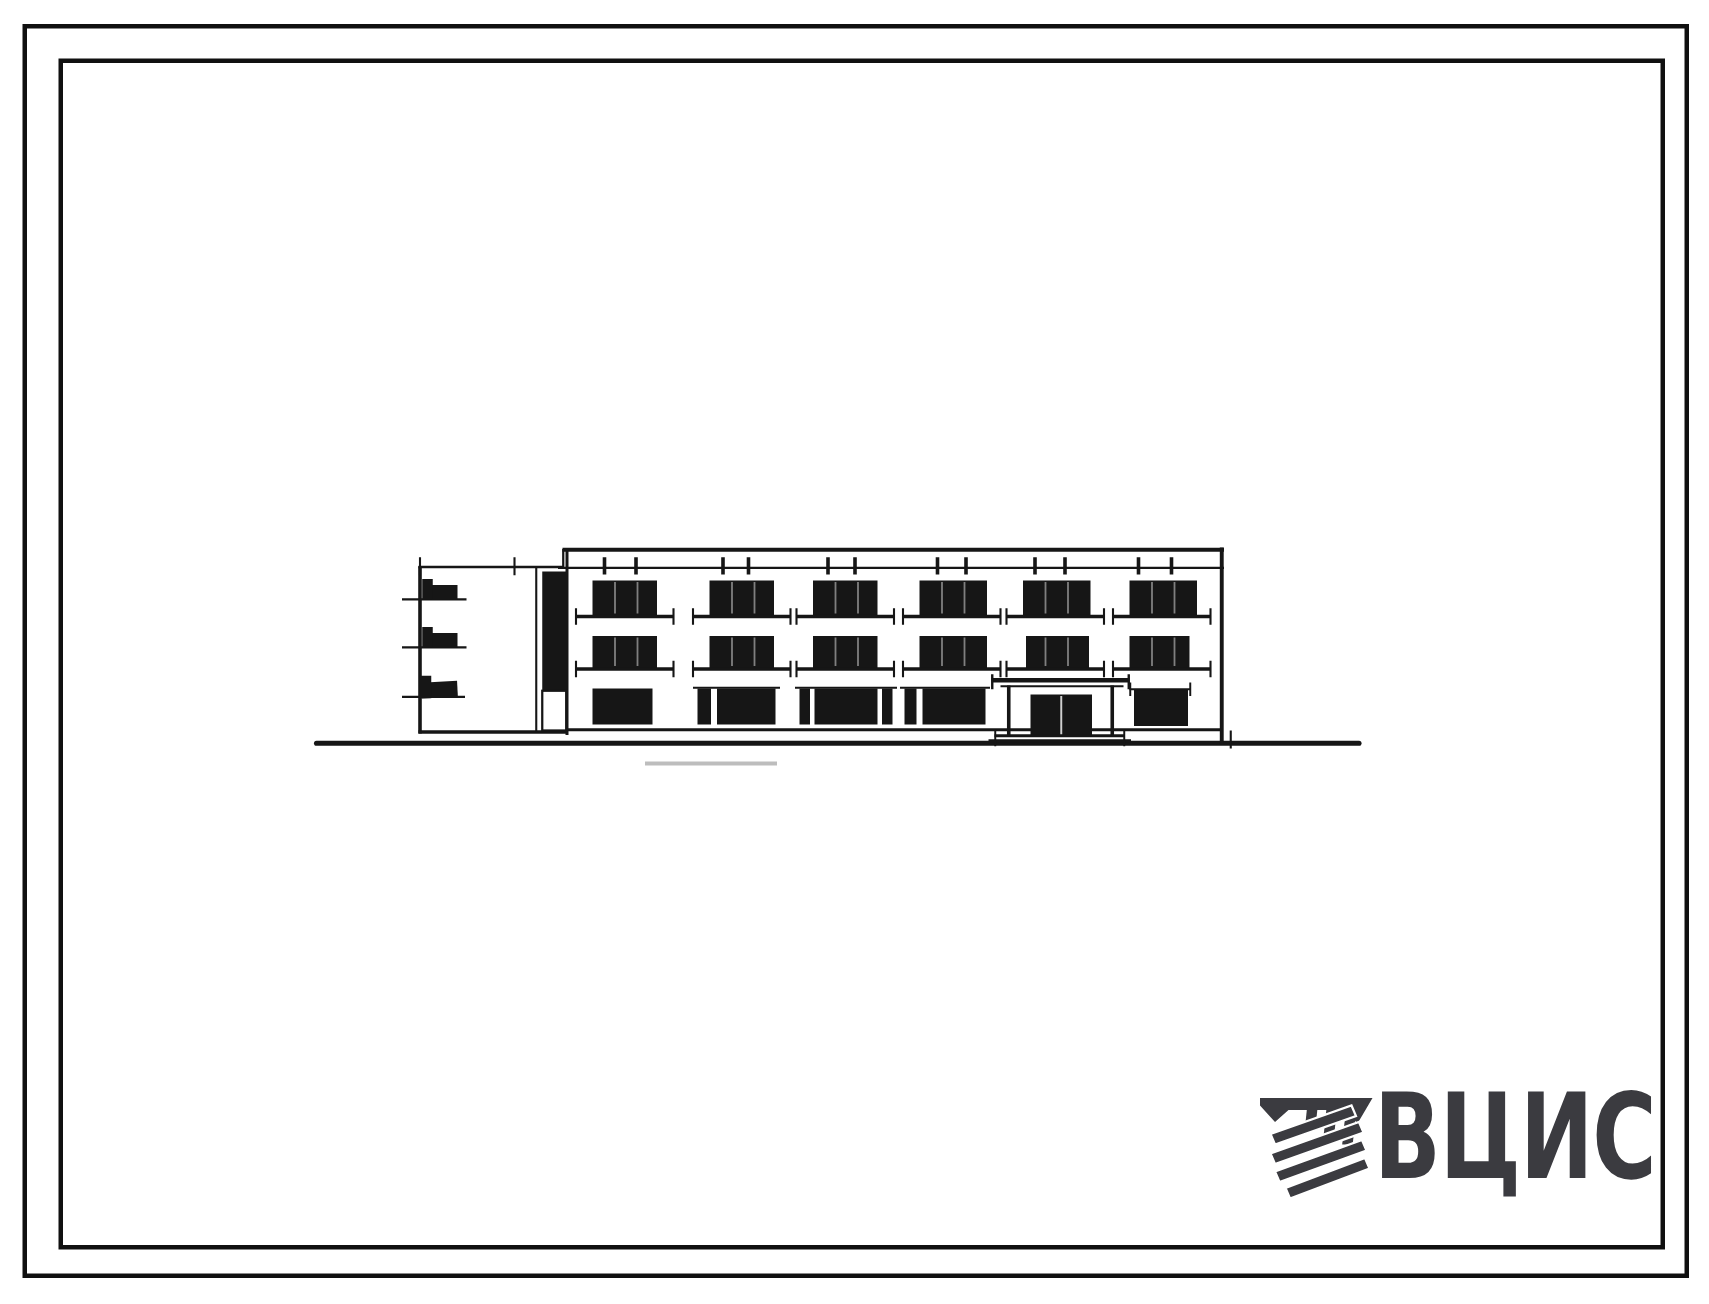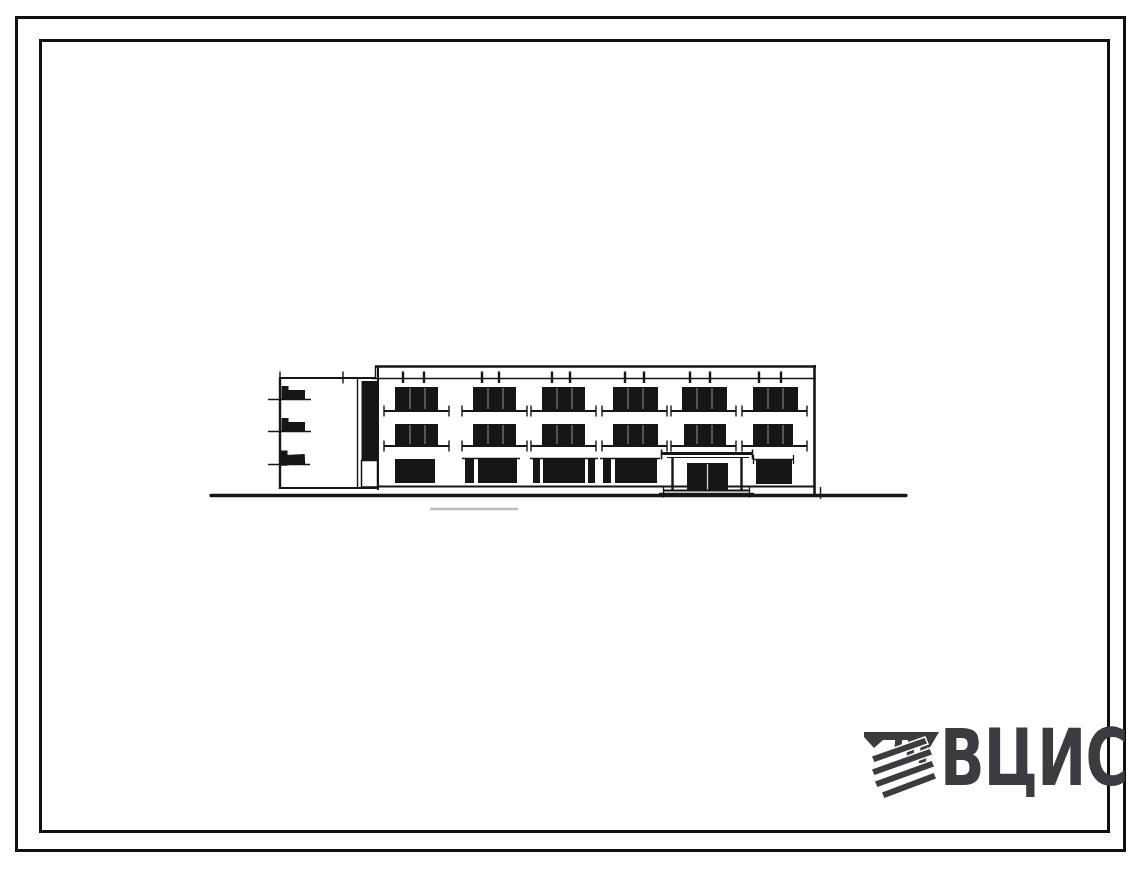--- a/index.html
+++ b/index.html
@@ -6,21 +6,21 @@
   body{
     width:1139px;height:869px;position:relative;overflow:hidden;
     background:#ffffff;
     font-family:"DejaVu Sans","Liberation Sans",sans-serif;
   }
   :root{ --ink:#161616; --logo:#3b3b40; }
   .frame{position:absolute;border:3px solid #101010;box-sizing:border-box;background:transparent;}
   .frame.outer{left:15px;top:16px;width:1111px;height:836px;}
   .frame.inner{left:39px;top:39px;width:1071px;height:794px;}
   .drawing-svg{position:absolute;left:0;top:0;width:1139px;height:869px;color:var(--ink,#161616);}
-  .logo{position:absolute;left:860px;top:716px;width:262px;height:100px;color:var(--logo,#3b3b40);text-align:center;}
+  .logo{position:absolute;left:836px;top:716px;width:262px;height:100px;color:var(--logo,#3b3b40);text-align:center;}
   .logo-icon{position:absolute;left:2px;top:7px;width:90px;height:90px;color:var(--logo,#3b3b40);}
   .logo-text{
     position:absolute;left:80px;top:3px;display:inline-block;white-space:nowrap;
     font-family:"DejaVu Sans","Liberation Sans",sans-serif;
     font-weight:bold;font-size:79px;line-height:1;letter-spacing:-1px;
     color:var(--logo,#3b3b40);
     transform:scaleX(0.74);transform-origin:left top;
   }
 </style>
 </head>

